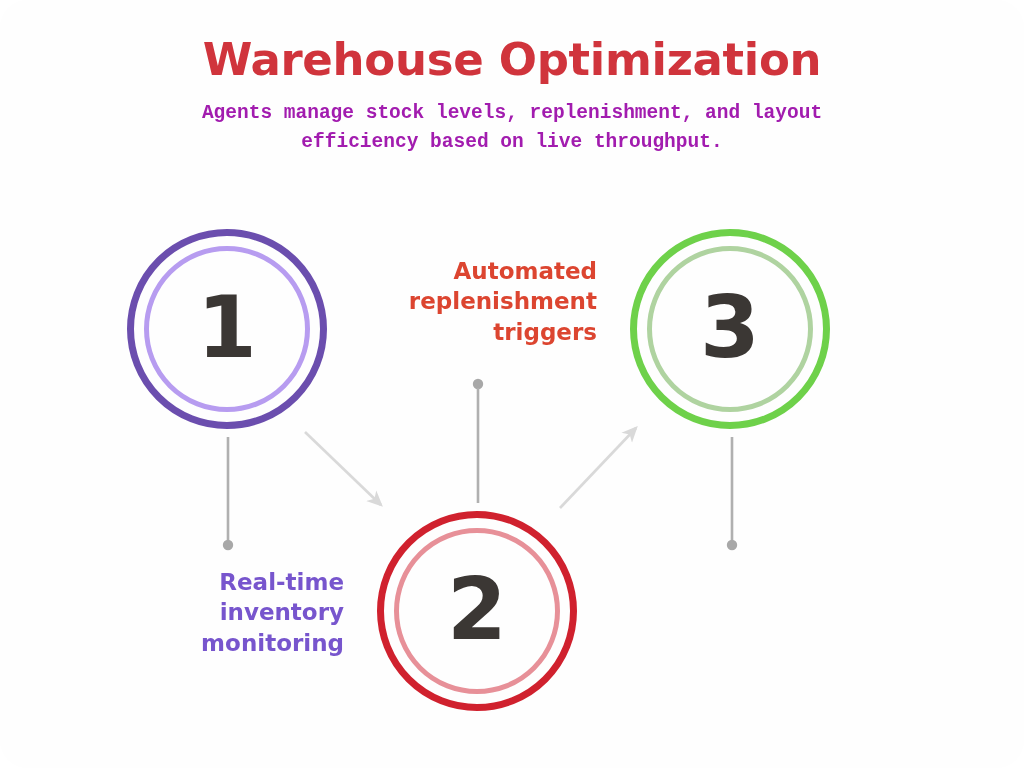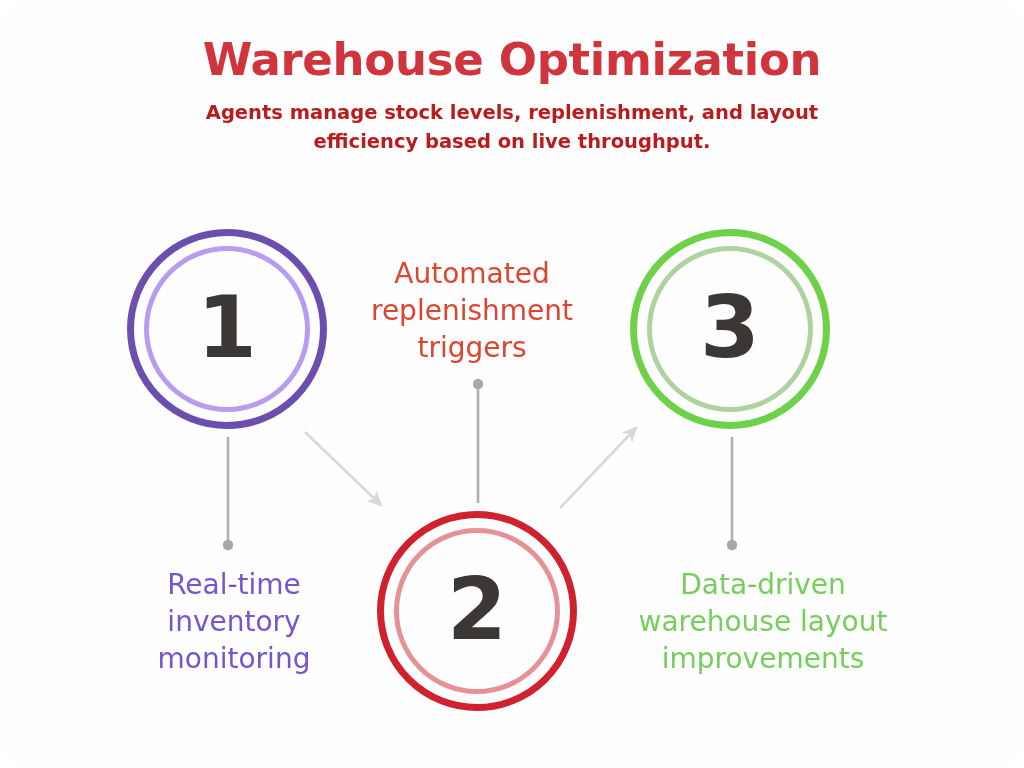--- a/index.html
+++ b/index.html
@@ -103,23 +103,23 @@
     box-sizing: border-box;
   }
 
   #node-1 { left: 127px; top: 229px; }
   #node-2 { left: 377px; top: 511px; }
   #node-3 { left: 630px; top: 229px; }
 
   
   .label {
     position: absolute;
-    text-align: center;
-    font-size: 28px;
-    font-weight: 400;
+    text-align: right;
+    font-size: 23px;
+    font-weight: 700;
     line-height: 1.32;
   }
   #label-1 {
     left: 124px;
     top: 567px;
     width: 220px;
     color: #7755cd;
   }
   #label-2 {
     left: 347px;
@@ -134,21 +134,21 @@
     color: #76ce5c;
   }
 </style>
 </head>
 <body>
 
 <div id="canvas" style="background: rgb(254, 254, 254);">
 
   <div id="header">
     <h1 id="title" style="color: rgb(208, 52, 60);">Warehouse Optimization</h1>
-    <p id="subtitle" style="color: #b91c1c;">Agents manage stock levels, replenishment, and layout efficiency based on live throughput.</p>
+    <p id="subtitle" style="color: #a21caf; font-family: Liberation Mono, monospace;">Agents manage stock levels, replenishment, and layout efficiency based on live throughput.</p>
   </div>
 
   <svg id="connectors" viewBox="0 0 1024 768" width="1024" height="768" xmlns="http://www.w3.org/2000/svg">
     <defs>
       <marker id="arrowhead" markerWidth="7" markerHeight="7" refX="5.2" refY="3.2" orient="auto" markerUnits="strokeWidth">
         <path d="M0,0.4 L6.2,3.2 L0,6.0 L1.7,3.2 Z" fill="#d9d9d9"></path>
       </marker>
     </defs>
 
     <g>
@@ -184,15 +184,14 @@
   </div>
 
   <div class="node" id="node-3">
     <div class="ring-outer" style="border-color: rgb(110, 209, 74);"></div>
     <div class="ring-inner" style="border-color: rgb(175, 211, 160);"></div>
     <div class="node-number" style="color: rgb(59, 55, 52);">3</div>
   </div>
 
   <div class="label" id="label-1" style="color: rgb(119, 85, 205);">Real-time inventory monitoring</div>
   <div class="label" id="label-2" style="color: rgb(220, 69, 48);">Automated replenishment triggers</div>
-  <div class="label" id="label-3" style="color: rgb(118, 206, 92);">Data-driven warehouse layout improvements</div>
 
 </div>
 
 </body></html>

